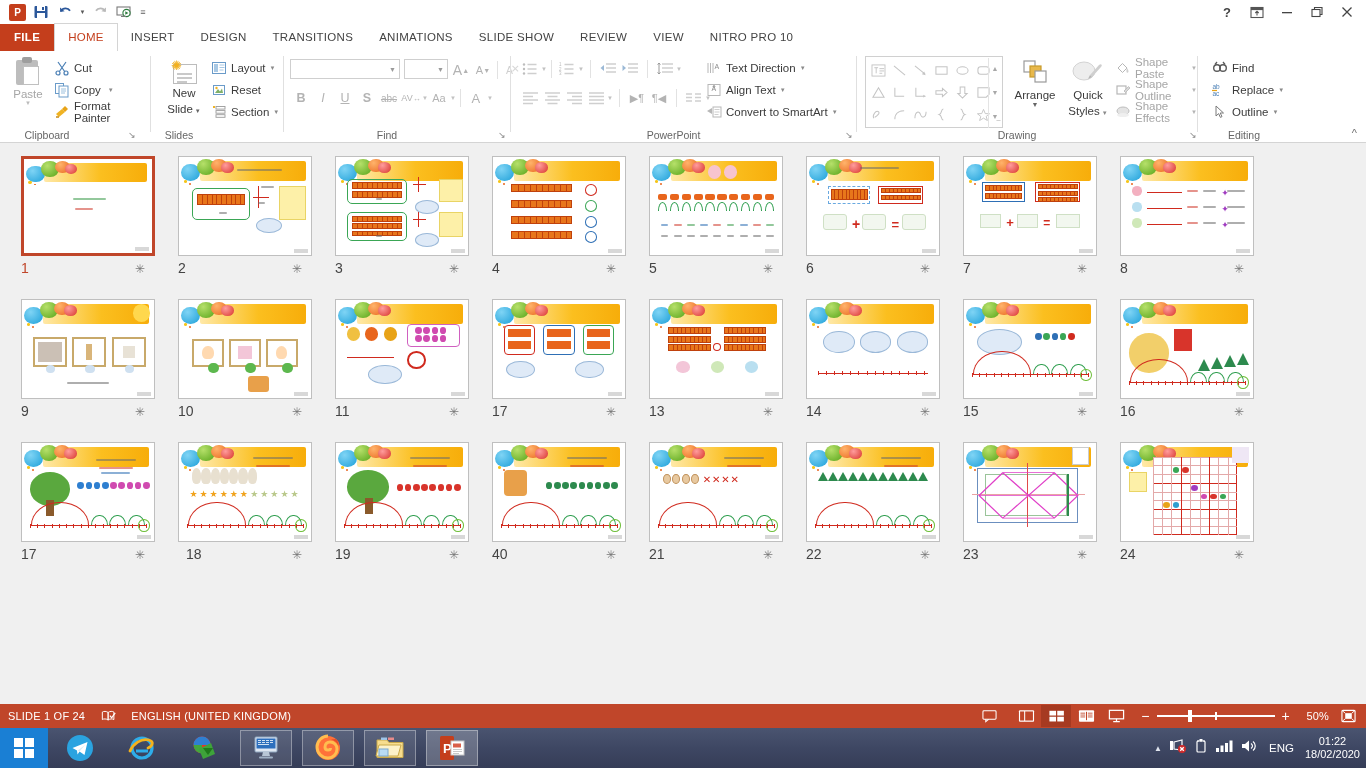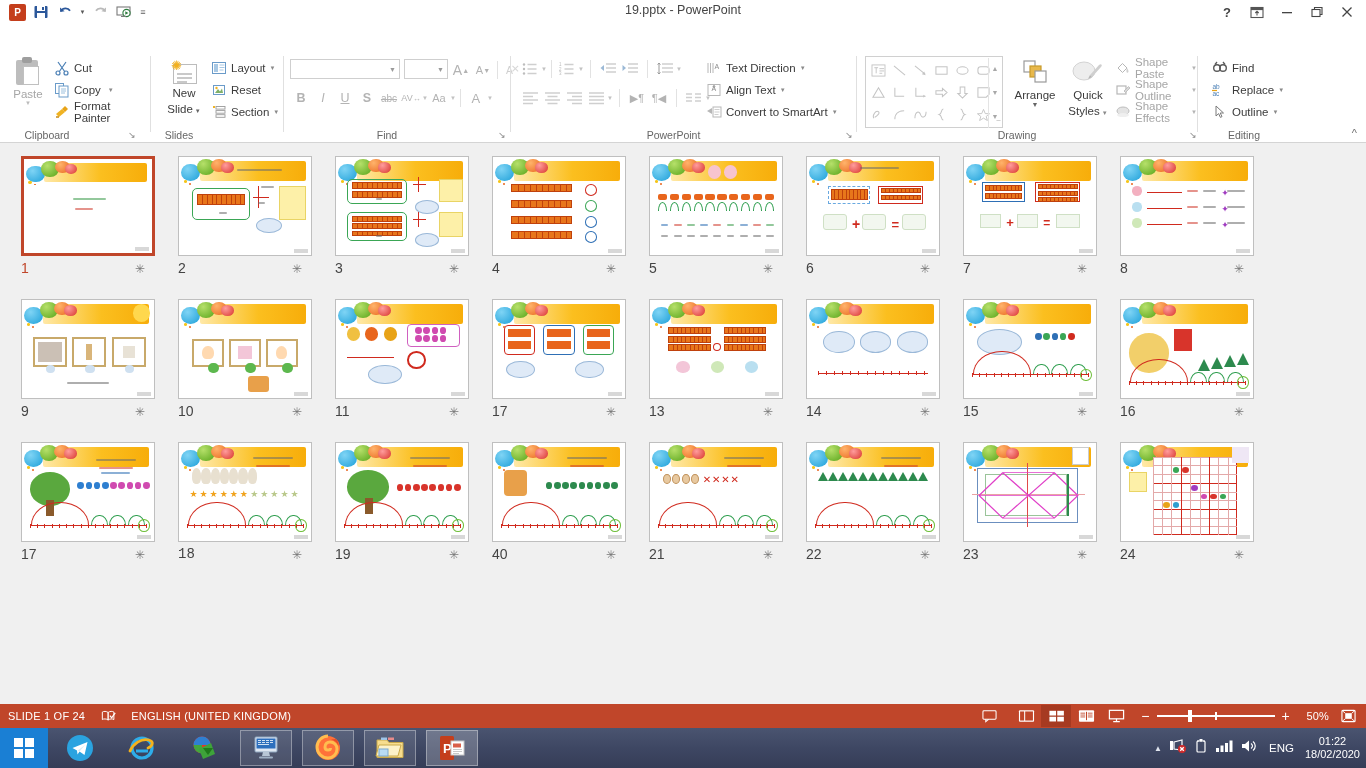--- a/index.html
+++ b/index.html
@@ -264,21 +264,20 @@
             <circle cx="11.5" cy="9" r="3.6" fill="#fff" stroke="#2b7a3d" stroke-width="1.1"></circle>
             <path d="M10.3 7.3 L13.4 9 L10.3 10.7 Z" fill="#2b7a3d"></path>
             <rect x="6" y="12" width="5" height="1" fill="#7a7a7a"></rect>
           </svg>
       </div>
       <div class="qat-item" style="width:12px">
         <span style="font-size:9px;color:#5a5a5a">≡</span>
       </div>
     </div>
 
-    <div class="title-text">19.pptx - PowerPoint</div>
 
     <div class="wincontrols">
       <div class="wc-btn" style="font-weight:bold">?</div>
       <div class="wc-btn">
         <svg width="14" height="13" viewBox="0 0 14 13">
             <rect x="1" y="1.5" width="12" height="10" fill="none" stroke="#555" stroke-width="1.1"></rect>
             <rect x="1" y="1.5" width="12" height="2.6" fill="#555"></rect>
             <path d="M7 9.5 L7 5.5 M5.3 7 L7 5.3 L8.7 7" stroke="#555" stroke-width="1.1" fill="none"></path>
           </svg>
       </div>
@@ -294,20 +293,33 @@
           </svg>
       </div>
       <div class="wc-btn close">
         <svg width="14" height="12" viewBox="0 0 14 12">
             <path d="M2.5 1.5 L11.5 10.5 M11.5 1.5 L2.5 10.5" stroke="#444" stroke-width="1.3"></path>
           </svg>
       </div>
     </div>
   </div>
 
+  <div class="tabstrip">
+    <div class="tab-file">FILE</div>
+    <div class="tab active">HOME</div>
+    <div class="tab">INSERT</div>
+    <div class="tab">DESIGN</div>
+    <div class="tab">TRANSITIONS</div>
+    <div class="tab">ANIMATIONS</div>
+    <div class="tab">SLIDE SHOW</div>
+    <div class="tab">REVIEW</div>
+    <div class="tab">VIEW</div>
+    <div class="tab">NITRO PRO 10</div>
+    <div class="signin">Sign in</div>
+  </div>
 
   <div class="ribbon">
 
     <div class="grp" style="left:0;width:150px">
       <div class="paste-btn">
         <div class="clip-icon">
           <div class="clip-body"></div>
             <div class="clip-top"></div>
             <div class="clip-page"></div>
         </div>
@@ -1637,21 +1649,21 @@
             <div style="position:absolute;left:88.5%;top:82.2%;width:1px;height:4px;background:#d02a1e"></div>
             <div style="position:absolute;left:94%;top:82.2%;width:1px;height:4px;background:#d02a1e"></div>
             <div class="arc" style="left:7%;top:60%;width:44%;height:24%"></div>
             <div class="arc g" style="left:52%;top:73%;width:13%;height:11%"></div>
             <div class="arc g" style="left:66%;top:73%;width:13%;height:11%"></div>
             <div class="arc g" style="left:80%;top:73%;width:13%;height:11%"></div>
             <div style="position:absolute;left:88%;top:78%;width:9%;height:13%;border:1.5px solid #6fbf3a;border-radius:50%"></div>
             <div class="wmk"></div>
           </div>
         </div>
-        <div class="thumb-num" style="left: 0px; top: 104px; font-family: Liberation Mono, monospace;">18</div>
+        <div class="thumb-num" style="left: 8px; top: 104px;">18</div>
         <div class="thumb-star" style="left: 114px; top: 106px;">✳</div>
       </div>
       <div class="thumb-wrap" style="left: 335px; top: 299px; width: 134px; height: 128px;">
         <div class="thumb" style="width: 134px; height: 100px;">
           <div class="sl">
    <div class="sl-band"></div>
    <div class="balloons">
      <div class="bl" style="left:2%;top:18%;width:34%;height:52%;background:radial-gradient(circle at 35% 30%,#7fd4f5,#1c9fd8)"></div>
      <div class="bl" style="left:30%;top:4%;width:32%;height:48%;background:radial-gradient(circle at 35% 30%,#b6e06a,#56a318)"></div>
      <div class="bl" style="left:56%;top:2%;width:28%;height:40%;background:radial-gradient(circle at 35% 30%,#ffb36b,#e8651c)"></div>

